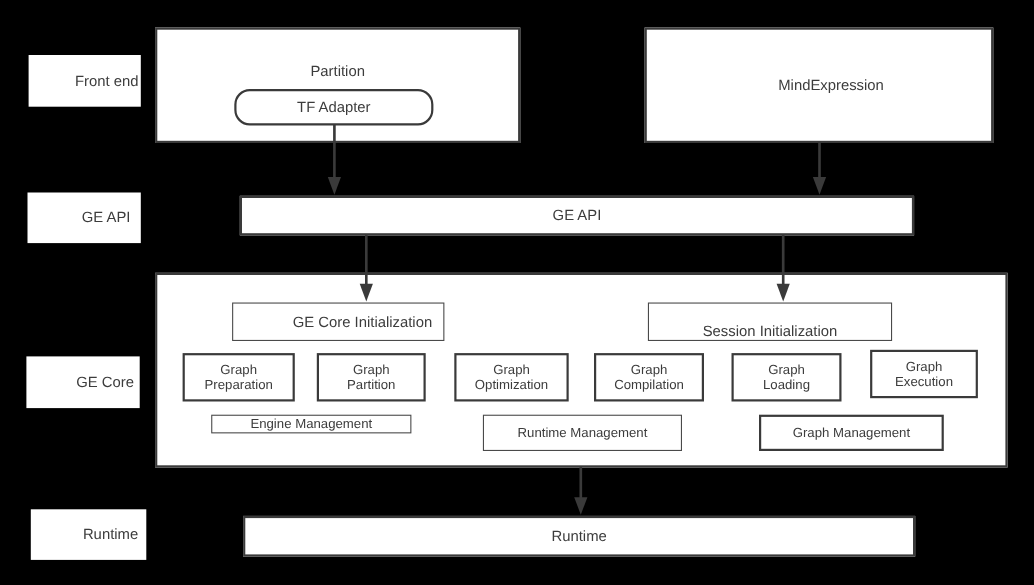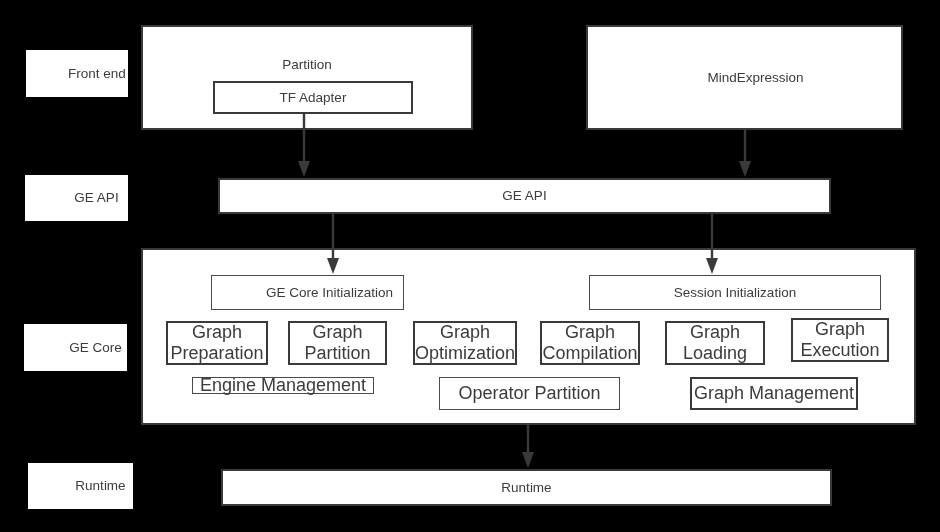--- a/index.html
+++ b/index.html
@@ -48,21 +48,21 @@
     font-size: 13.5px;
   }
   .group-title {
     position: absolute;
     width: 100%;
     text-align: center;
     color: #3c3c3c;
     font-size: 13.5px;
   }
   .small {
-    font-size: 18px;
+    font-size: 12px;
   }
   .arrow {
     position: absolute;
   }
   .arrow svg {
     display: block;
     overflow: visible;
   }
 </style>
 </head>
@@ -82,39 +82,39 @@
     <span>GE Core</span>
   </div>
 
   <div class="box stage-label" style="left:28px; top:463px; width:105px; height:46px;">
     <span>Runtime</span>
   </div>
 
   <div class="box outlined container-box" style="left:141px; top:25px; width:332px; height:105px;">
     <span class="group-title" style="top:30px;">Partition</span>
   </div>
-  <div class="box outlined bar-label" style="left:213px; top:81px; width:200px; height:33px;">
+  <div class="box outlined bar-label" style="left:213px; top:81px; width:181px; height:33px;border-radius:14px;">
     <span>TF Adapter</span>
   </div>
 
   <div class="box outlined" style="left:586px; top:25px; width:317px; height:105px;padding-left:22px;">
     <span class="bar-label">MindExpression</span>
   </div>
 
   <div class="box outlined bar-label" style="left:218px; top:178px; width:613px; height:36px;">
     <span>GE API</span>
   </div>
 
   <div class="box outlined" style="left:141px; top:248px; width:775px; height:177px;"></div>
 
   <div class="box thin bar-label" style="left:211px; top:275px; width:193px; height:35px;padding-left:44px;">
     <span>GE Core Initialization</span>
   </div>
 
-  <div class="box thin bar-label" style="left:589px; top:275px; width:292px; height:35px;">
+  <div class="box thin bar-label" style="left:589px; top:275px; width:222px; height:35px;align-items:flex-end;">
     <span>Session Initialization</span>
   </div>
 
   <div class="box outlined small" style="left:166px; top:321px; width:102px; height:44px;">
     <span>Graph
 Preparation</span>
   </div>
   <div class="box outlined small" style="left:288px; top:321px; width:99px; height:44px;">
     <span>Graph
 Partition</span>
@@ -133,21 +133,21 @@
   </div>
   <div class="box outlined small" style="left:791px; top:318px; width:98px; height:44px;">
     <span>Graph
 Execution</span>
   </div>
 
   <div class="box thin small" style="left:192px; top:377px; width:182px; height:17px;">
     <span>Engine Management</span>
   </div>
   <div class="box thin small" style="left:439px; top:377px; width:181px; height:33px;">
-    <span>Operator Partition</span>
+    <span>Runtime Management</span>
   </div>
   <div class="box outlined small" style="left:690px; top:377px; width:168px; height:33px;">
     <span>Graph Management</span>
   </div>
 
   <div class="box outlined bar-label" style="left:221px; top:469px; width:611px; height:37px;">
     <span>Runtime</span>
   </div>
 
   <div class="arrow" style="left:296px; top:113px; width:16px; height:66px;">

